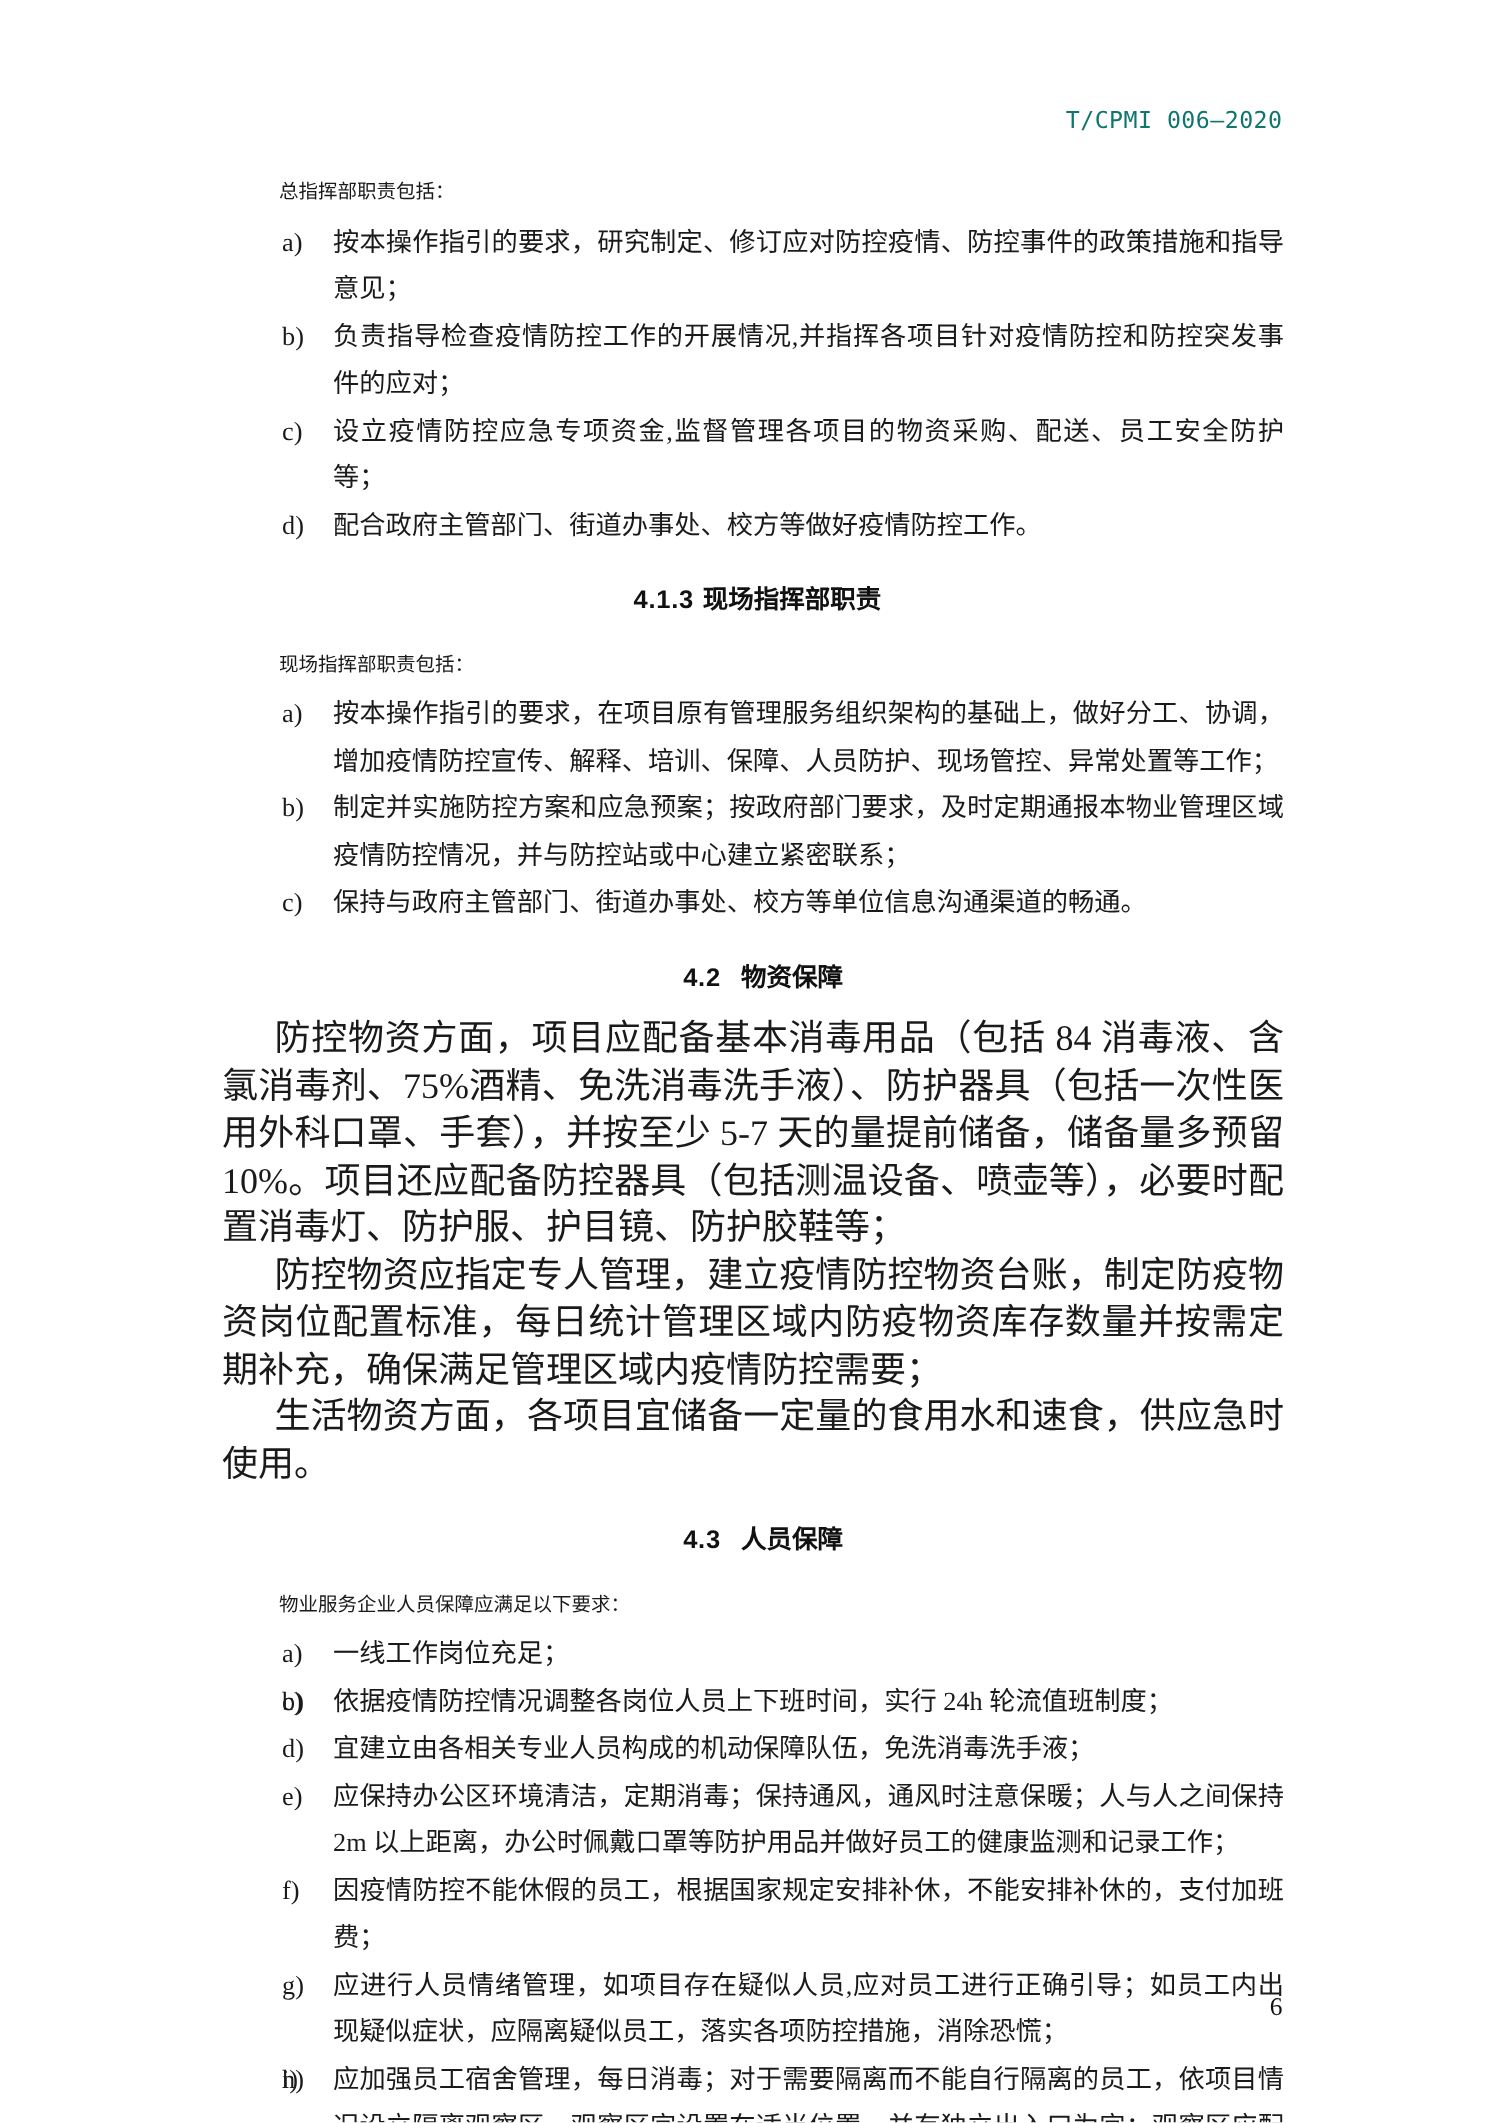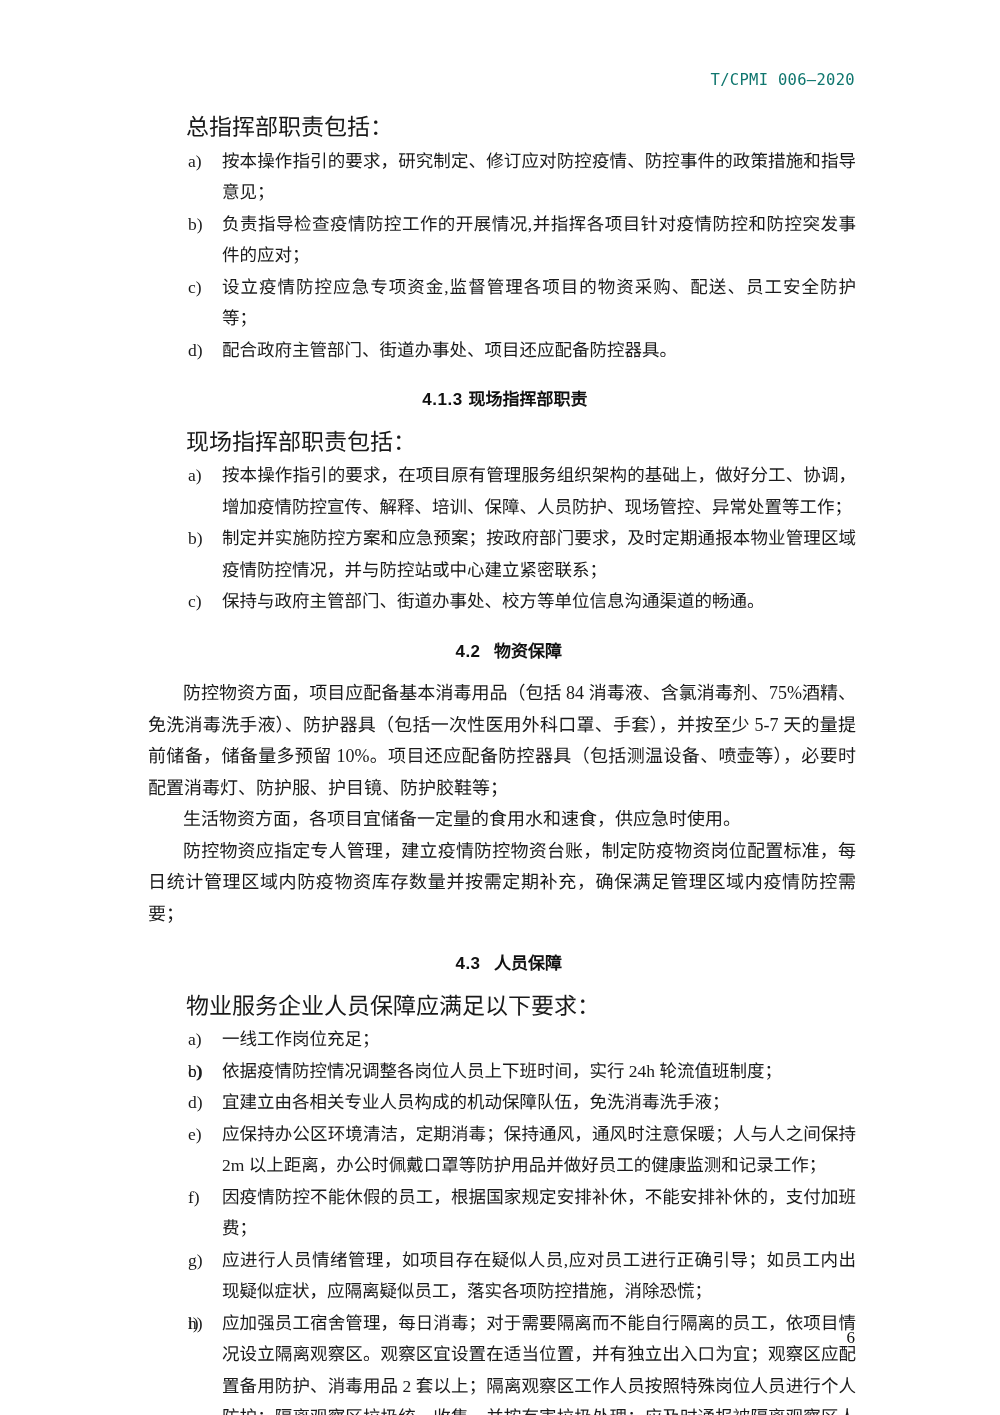--- a/index.html
+++ b/index.html
@@ -60,30 +60,30 @@
     letter-spacing: 0.5px;
   }
   .sec-heading.wide .num {
     min-width: 52px;
   }
 
   
   .lead {
     margin: 0 0 2px 0;
     padding-left: 38px;
-    font-size: 23px;
+    font-size: 13px;
     line-height: 31.5px;
     text-align: justify;
     text-justify: inter-ideograph;
   }
 
   
   .para {
     margin: 0;
-    font-size: 18px;
+    font-size: 24px;
     line-height: 31.5px;
     text-indent: 35px;
     text-align: justify;
     text-justify: inter-ideograph;
   }
 
   
   .alpha-list {
     list-style: none;
     margin: 0;
@@ -142,21 +142,21 @@
       <li class="alpha-item">
         <span class="marker">b)</span>
         <span class="text">负责指导检查疫情防控工作的开展情况,并指挥各项目针对疫情防控和防控突发事件的应对；</span>
       </li>
       <li class="alpha-item">
         <span class="marker">c)</span>
         <span class="text">设立疫情防控应急专项资金,监督管理各项目的物资采购、配送、员工安全防护等；</span>
       </li>
       <li class="alpha-item">
         <span class="marker">d)</span>
-        <span class="text">配合政府主管部门、街道办事处、项目还应配备防控器具。</span>
+        <span class="text">配合政府主管部门、街道办事处、校方等做好疫情防控工作。</span>
       </li>
     </ul>
 
     <h3 class="sec-heading wide">
       <span class="num">4.1.3</span><span>现场指挥部职责</span>
     </h3>
 
     <p class="lead">现场指挥部职责包括：</p>
     <ul class="alpha-list">
       <li class="alpha-item">
@@ -170,22 +170,22 @@
       <li class="alpha-item">
         <span class="marker">c)</span>
         <span class="text">保持与政府主管部门、街道办事处、校方等单位信息沟通渠道的畅通。</span>
       </li>
     </ul>
 
     <h3 class="sec-heading">
       <span class="num">4.2</span><span>物资保障</span>
     </h3>
     <p class="para">防控物资方面，项目应配备基本消毒用品（包括 84 消毒液、含氯消毒剂、75%酒精、免洗消毒洗手液）、防护器具（包括一次性医用外科口罩、手套），并按至少 5-7 天的量提前储备，储备量多预留 10%。项目还应配备防控器具（包括测温设备、喷壶等），必要时配置消毒灯、防护服、护目镜、防护胶鞋等；</p>
+    <p class="para">防控物资应指定专人管理，建立疫情防控物资台账，制定防疫物资岗位配置标准，每日统计管理区域内防疫物资库存数量并按需定期补充，确保满足管理区域内疫情防控需要；</p>
     <p class="para">生活物资方面，各项目宜储备一定量的食用水和速食，供应急时使用。</p>
-    <p class="para">防控物资应指定专人管理，建立疫情防控物资台账，制定防疫物资岗位配置标准，每日统计管理区域内防疫物资库存数量并按需定期补充，确保满足管理区域内疫情防控需要；</p>
 
     <h3 class="sec-heading">
       <span class="num">4.3</span><span>人员保障</span>
     </h3>
 
     <p class="lead">物业服务企业人员保障应满足以下要求：</p>
     <ul class="alpha-list">
       <li class="alpha-item">
         <span class="marker">a)</span>
         <span class="text">一线工作岗位充足；</span>

